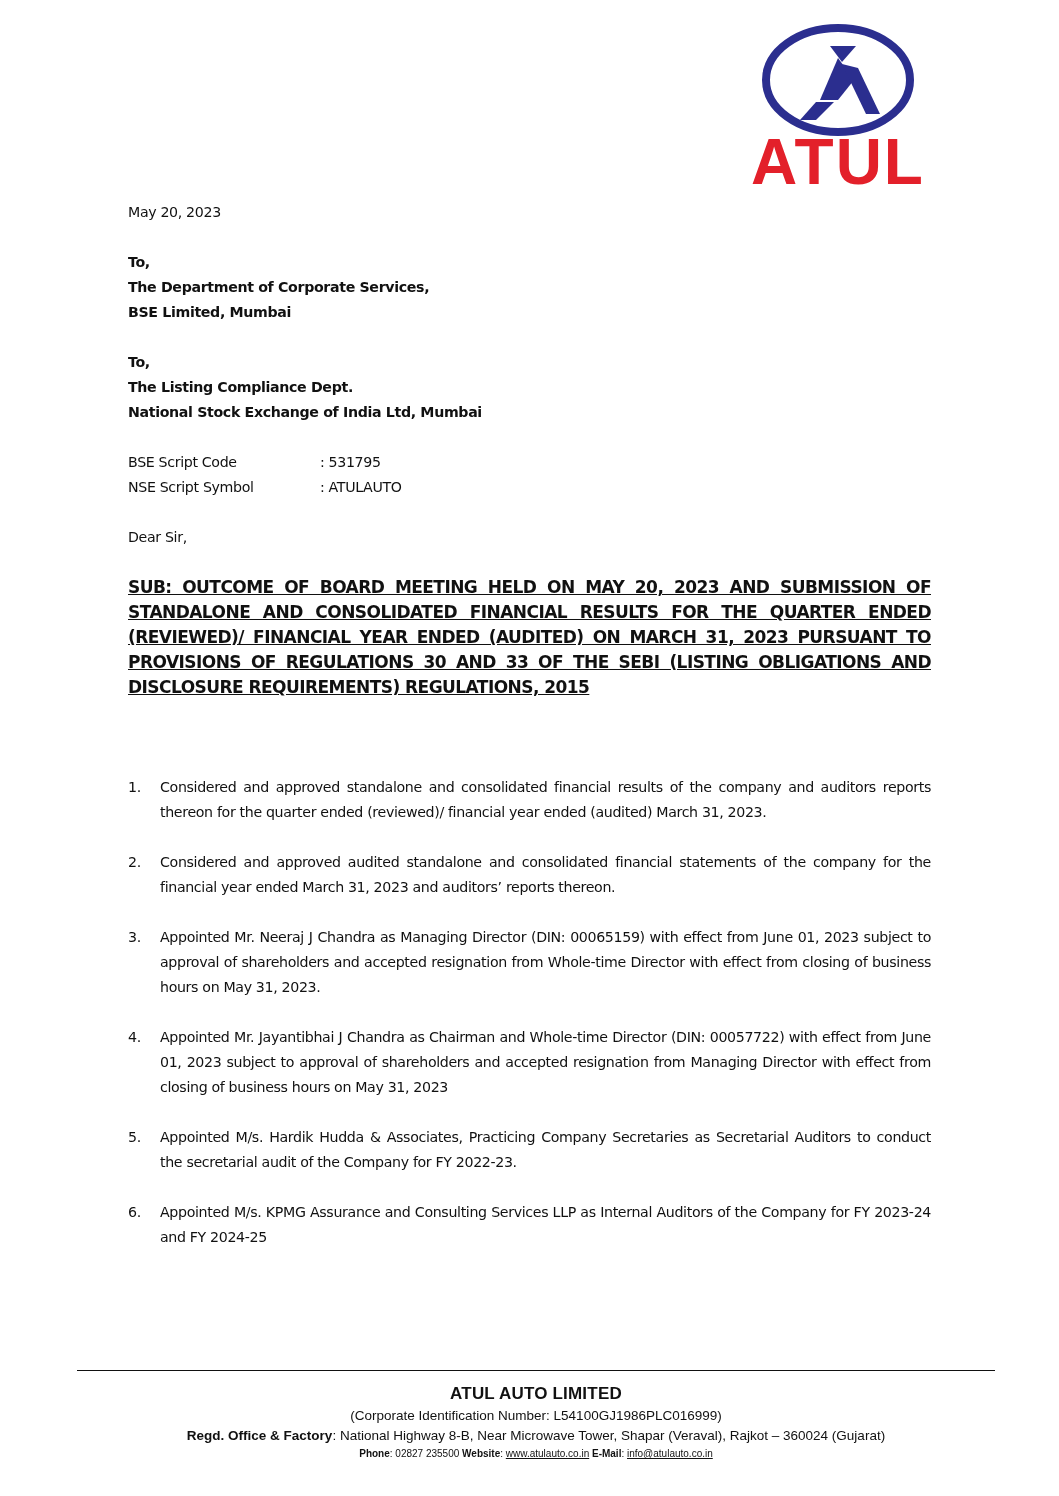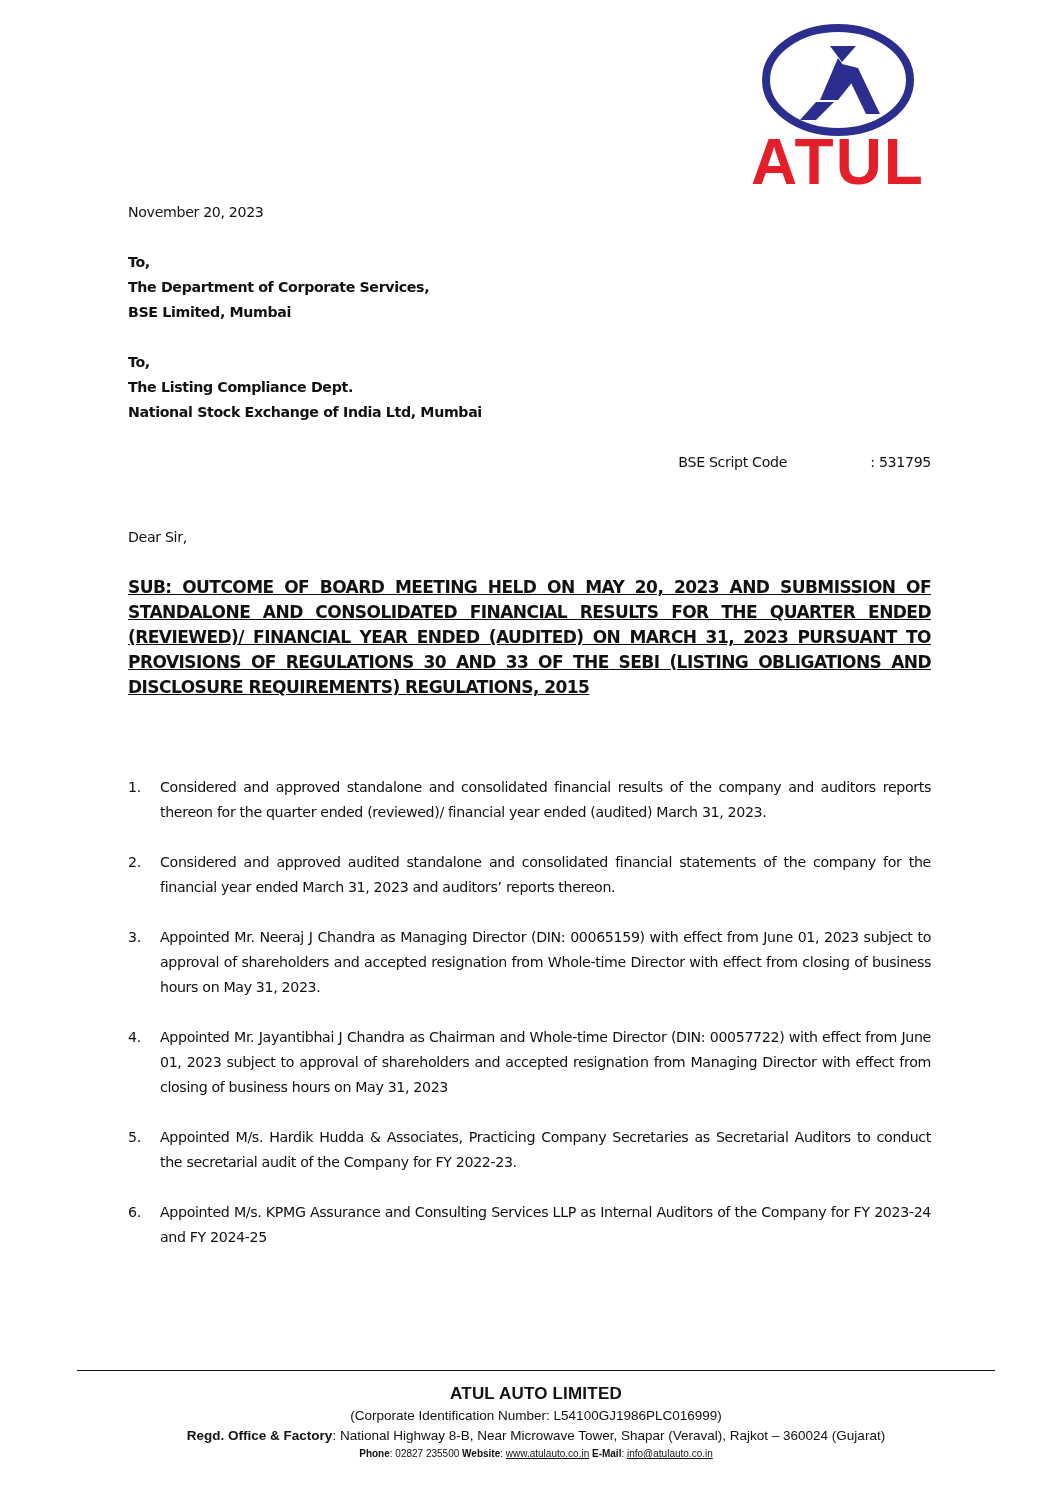--- a/index.html
+++ b/index.html
@@ -8,21 +8,21 @@
   .page { position: absolute; left: 0; top: 0; width: 1059px; height: 1496px; border-radius: 8px; }
   .logo { position: absolute; left: 738px; top: 22px; width: 200px; height: 168px; }
   .body-text { position: absolute; left: 128px; width: 803px;
                font-family: "DejaVu Sans", sans-serif; font-size: 14.2px; line-height: 25px;
                letter-spacing: -0.35px; color: #111; }
   .bold { font-weight: bold; }
   .date { top: 200px; }
   .addr1 { top: 250px; }
   .addr2 { top: 350px; }
   .codes { top: 450px; }
-  .codes .row { display: flex; justify-content: flex-end; }
+  .codes .row { display: flex; }
   .codes .k { width: 192px; }
   .salutation { top: 525px; }
   .subject { top: 575px; font-weight: bold; text-decoration: underline; text-align: justify;
              text-align-last: left; font-size: 17px; letter-spacing: -0.55px; }
   .intro { top: 700px; text-align: justify; }
   .items { position: absolute; left: 128px; top: 775px; width: 803px; margin: 0; padding: 0; list-style: none;
            font-family: "DejaVu Sans", sans-serif; font-size: 14.2px; line-height: 25px; letter-spacing: -0.35px; }
   .items li { position: absolute; left: 0; width: 803px; display: flex; }
   .items .num { width: 32px; flex: 0 0 32px; }
   .items .txt { flex: 1; text-align: justify; }
@@ -42,38 +42,42 @@
 
   <svg class="logo" viewBox="0 0 200 168">
     <ellipse cx="100" cy="58" rx="72" ry="52" fill="none" stroke="#2b2e8f" stroke-width="8"></ellipse>
     <polygon points="92,24 118,24 104,40" fill="#2b2e8f"></polygon>
     <polygon points="100,36 116,58 100,78 82,78" fill="#2b2e8f"></polygon>
     <polygon points="104,42 120,46 142,92 128,92" fill="#2b2e8f"></polygon>
     <polygon points="78,80 96,80 78,98 62,98" fill="#2b2e8f"></polygon>
     <text x="100" y="162" text-anchor="middle" font-family="Liberation Sans, sans-serif" font-weight="bold" font-size="64" fill="#e3202a" letter-spacing="2">ATUL</text>
   </svg>
 
-  <div class="body-text date">November 20, 2023</div>
+  <div class="body-text date">May 20, 2023</div>
 
   <div class="body-text addr1 bold">
     <div>To,</div>
     <div>The Department of Corporate Services,</div>
     <div>BSE Limited, Mumbai</div>
   </div>
 
   <div class="body-text addr2 bold">
     <div>To,</div>
     <div>The Listing Compliance Dept.</div>
     <div>National Stock Exchange of India Ltd, Mumbai</div>
   </div>
 
   <div class="body-text codes">
     <div class="row">
       <span class="k">BSE Script Code</span>
       <span>: 531795</span>
+    </div>
+    <div class="row">
+      <span class="k">NSE Script Symbol</span>
+      <span>: ATULAUTO</span>
     </div>
   </div>
 
   <div class="body-text salutation">Dear Sir,</div>
 
   <div class="body-text subject">SUB: OUTCOME OF BOARD MEETING HELD ON MAY 20, 2023 AND SUBMISSION OF STANDALONE AND CONSOLIDATED FINANCIAL RESULTS FOR THE QUARTER ENDED (REVIEWED)/ FINANCIAL YEAR ENDED (AUDITED) ON MARCH 31, 2023 PURSUANT TO PROVISIONS OF REGULATIONS 30 AND 33 OF THE SEBI (LISTING OBLIGATIONS AND DISCLOSURE REQUIREMENTS) REGULATIONS, 2015</div>
 
 
   <ol class="items">
     <li style="top:0px">

